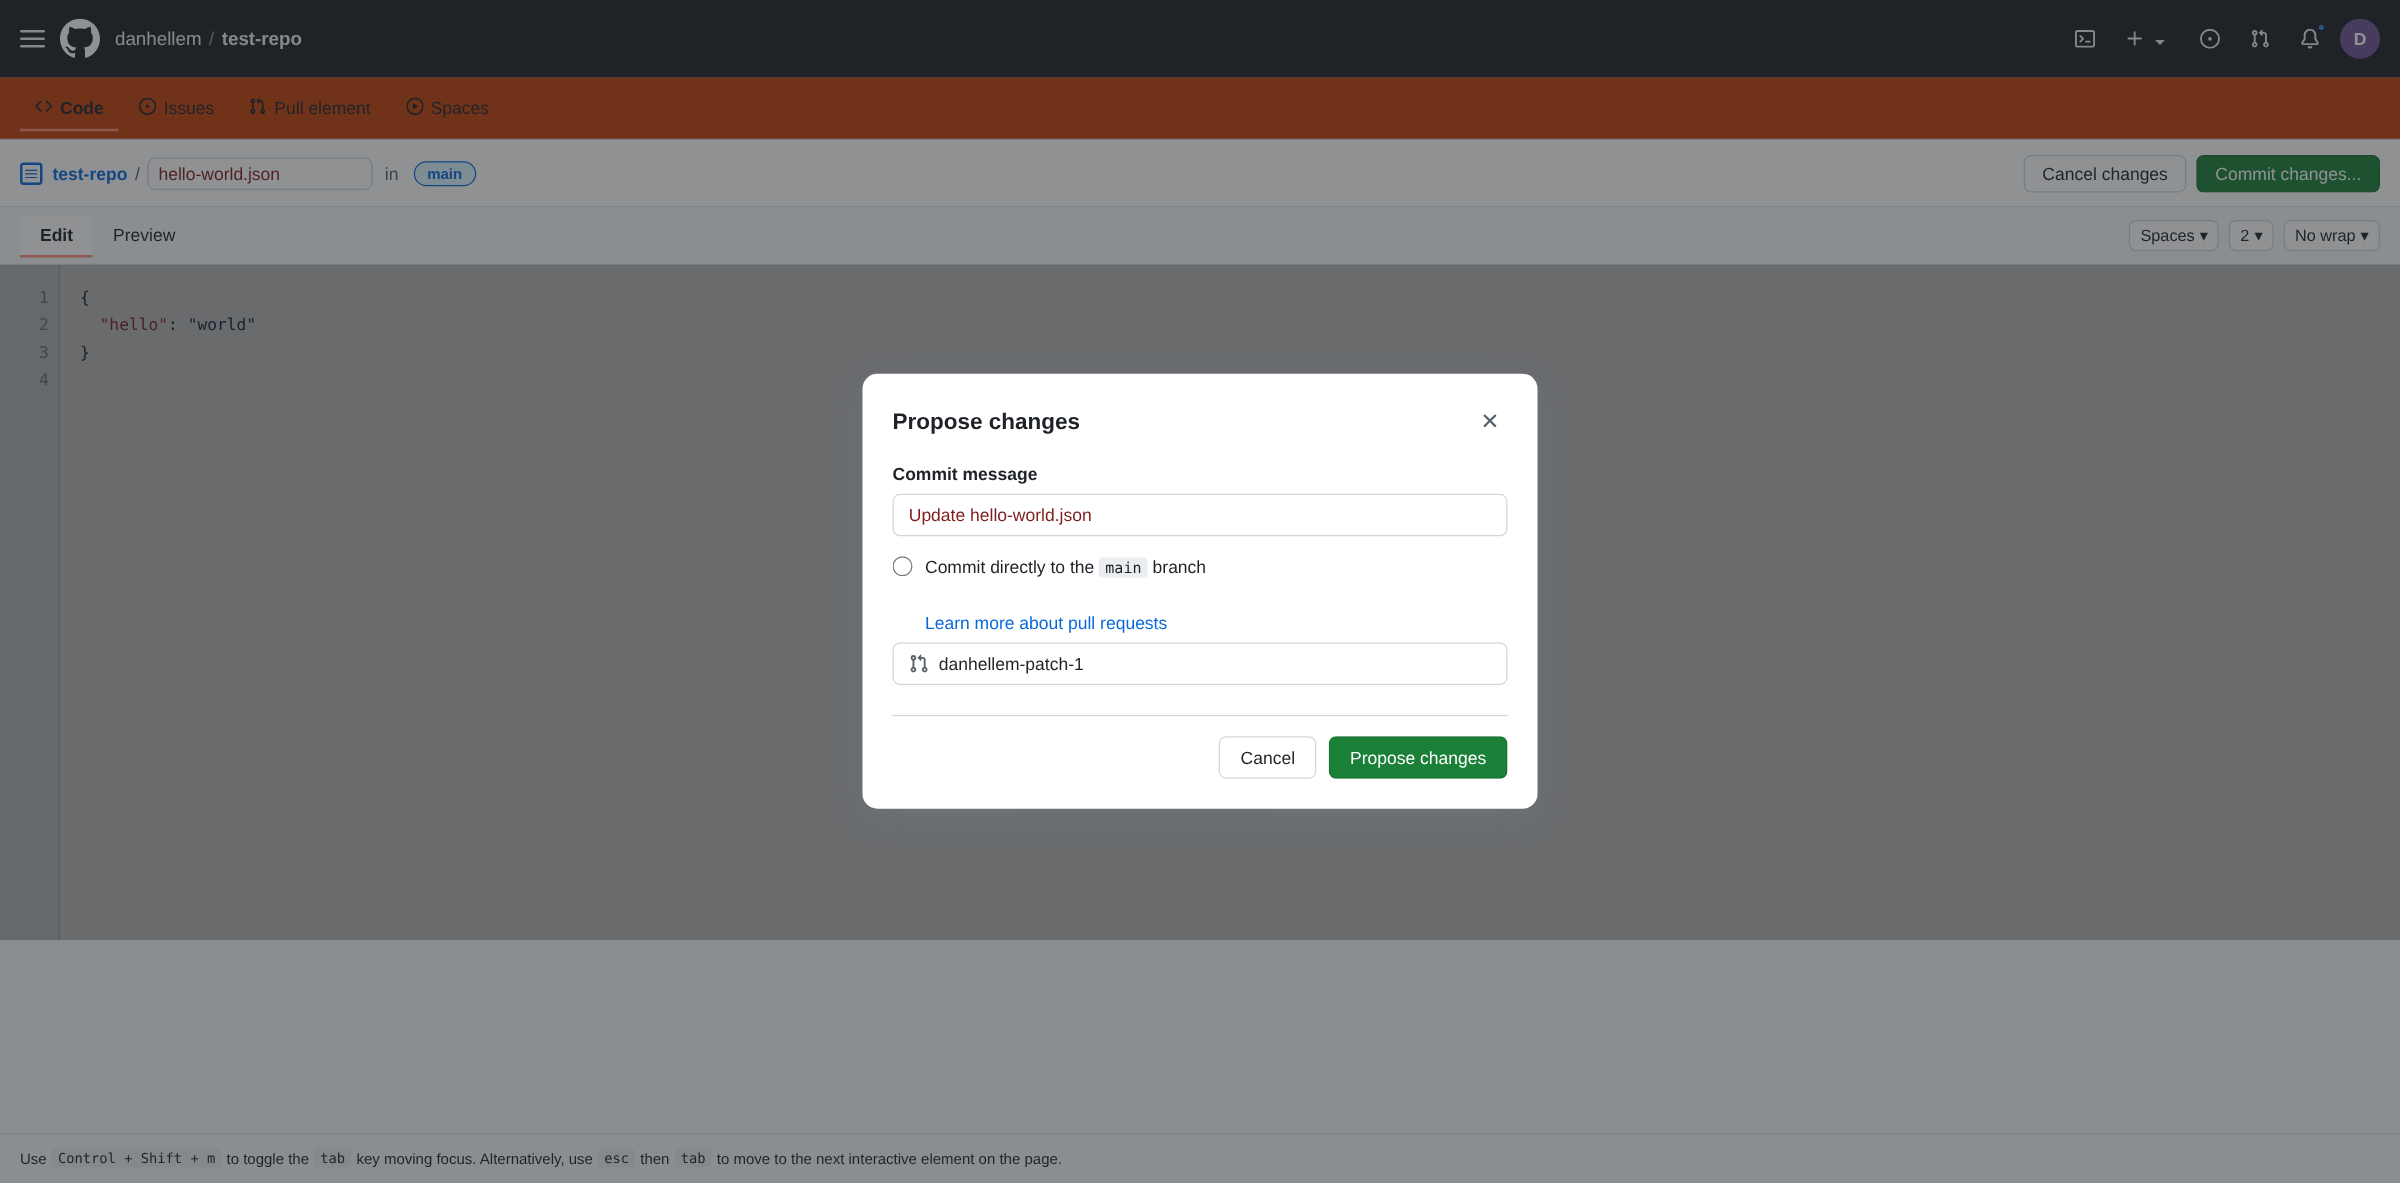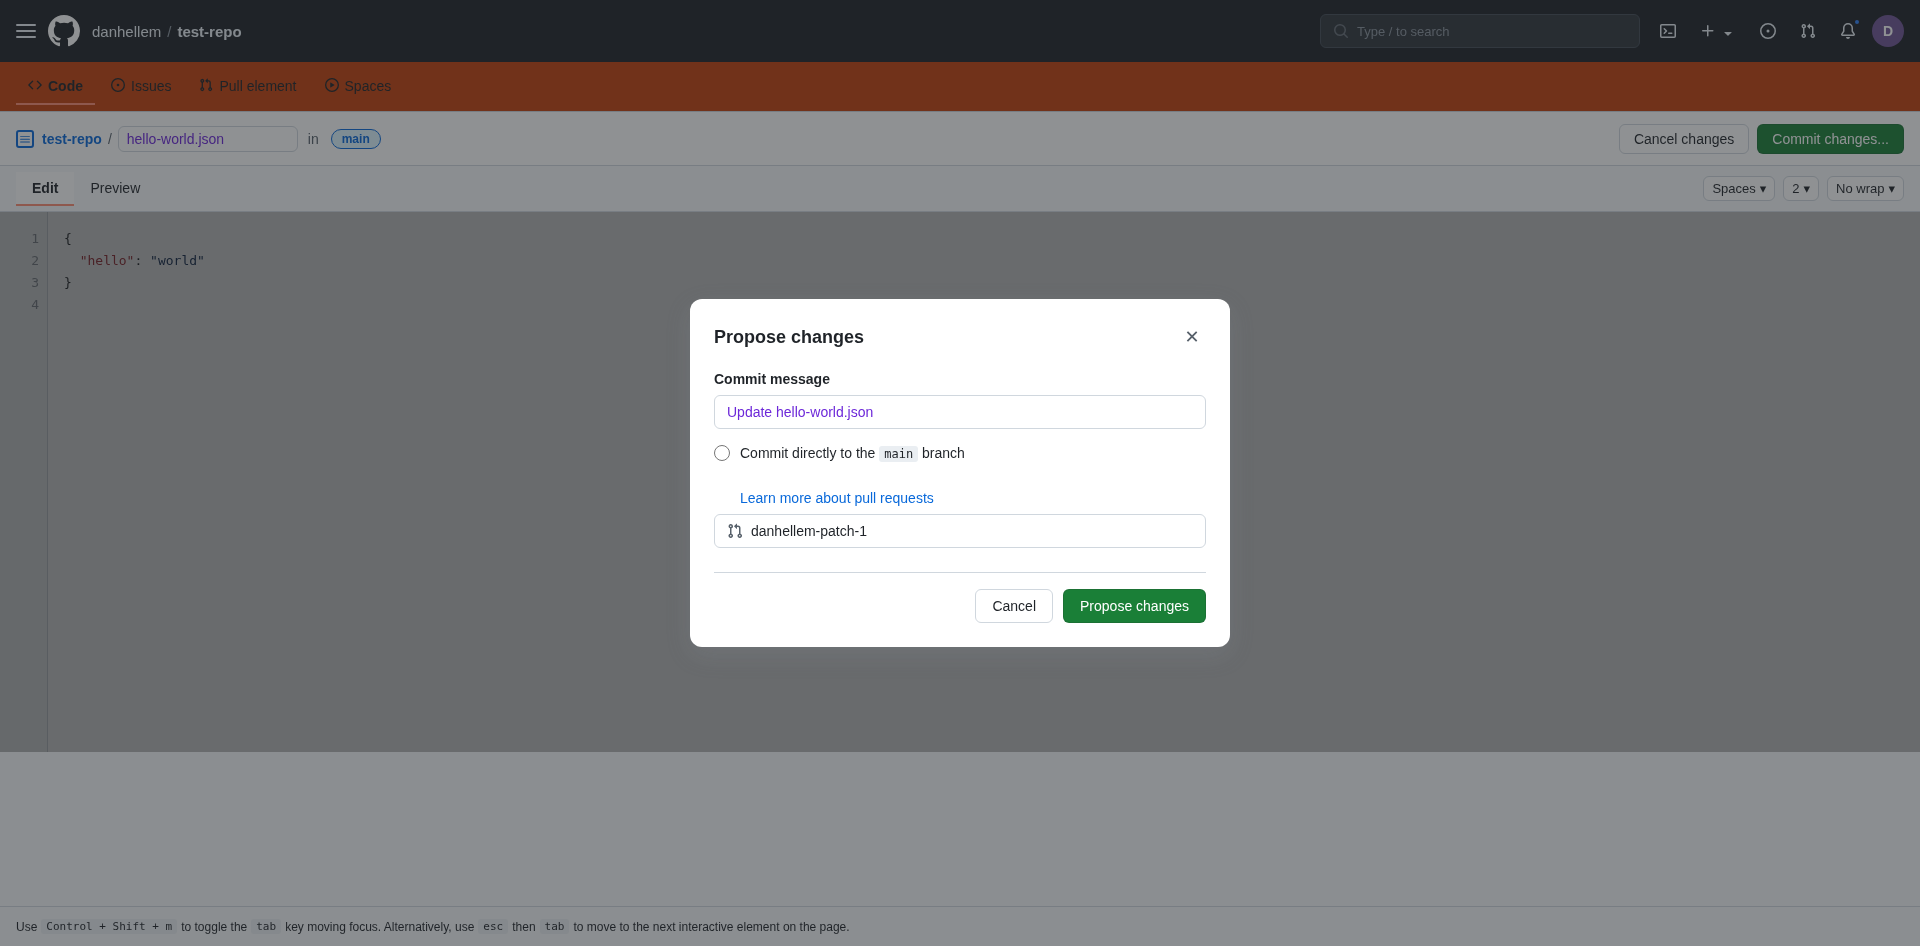--- a/index.html
+++ b/index.html
@@ -325,21 +325,21 @@
       color: #1f2328;
       margin-bottom: 8px;
       display: block;
     }
     .modal-input {
       width: 100%;
       border: 1px solid #d0d7de;
       border-radius: 6px;
       padding: 8px 12px;
       font-size: 14px;
-      color: #6d28d9;
+      color: #7f1d1d;
       outline: none;
     }
     .modal-textarea {
       width: 100%;
       border: 1px solid #d0d7de;
       border-radius: 6px;
       padding: 8px 12px;
       font-size: 14px;
       color: #1f2328;
       resize: vertical;
@@ -437,26 +437,20 @@
   </div>
   <svg class="github-logo" viewBox="0 0 16 16" fill="white">
     <path d="M8 0C3.58 0 0 3.58 0 8c0 3.54 2.29 6.53 5.47 7.59.4.07.55-.17.55-.38 0-.19-.01-.82-.01-1.49-2.01.37-2.53-.49-2.69-.94-.09-.23-.48-.94-.82-1.13-.28-.15-.68-.52-.01-.53.63-.01 1.08.58 1.23.82.72 1.21 1.87.87 2.33.66.07-.52.28-.87.51-1.07-1.78-.2-3.64-.89-3.64-3.95 0-.87.31-1.59.82-2.15-.08-.2-.36-1.02.08-2.12 0 0 .67-.21 2.2.82.64-.18 1.32-.27 2-.27.68 0 1.36.09 2 .27 1.53-1.04 2.2-.82 2.2-.82.44 1.1.16 1.92.08 2.12.51.56.82 1.27.82 2.15 0 3.07-1.87 3.75-3.65 3.95.29.25.54.73.54 1.48 0 1.07-.01 1.93-.01 2.2 0 .21.15.46.55.38A8.013 8.013 0 0016 8c0-4.42-3.58-8-8-8z"></path>
   </svg>
   <div class="nav-repo-title">
     <span>danhellem</span>
     <span class="sep">/</span>
     <span class="repo-name">test-repo</span>
   </div>
   <div class="nav-spacer"></div>
-  <div class="search-bar">
-    <svg width="16" height="16" viewBox="0 0 16 16" fill="currentColor">
-      <path d="M10.68 11.74a6 6 0 0 1-7.922-8.982 6 6 0 0 1 8.982 7.922l3.04 3.04a.749.749 0 0 1-.326 1.275.749.749 0 0 1-.734-.215ZM11.5 7a4.499 4.499 0 1 0-8.997 0A4.499 4.499 0 0 0 11.5 7Z"></path>
-    </svg>
-    <span>Type / to search</span>
-  </div>
   <div class="nav-icons">
     <div class="nav-icon-btn">
       <svg width="16" height="16" viewBox="0 0 16 16" fill="currentColor">
           <path d="M0 2.75C0 1.784.784 1 1.75 1h12.5c.966 0 1.75.784 1.75 1.75v10.5A1.75 1.75 0 0 1 14.25 15H1.75A1.75 1.75 0 0 1 0 13.25Zm1.75-.25a.25.25 0 0 0-.25.25v10.5c0 .138.112.25.25.25h12.5a.25.25 0 0 0 .25-.25V2.75a.25.25 0 0 0-.25-.25ZM7.25 8a.75.75 0 0 1-.22.53l-2.25 2.25a.749.749 0 1 1-1.06-1.06L5.44 8 3.72 6.28a.749.749 0 1 1 1.06-1.06l2.25 2.25c.141.14.22.331.22.53Zm1.5 1.5h3a.75.75 0 0 1 0 1.5h-3a.75.75 0 0 1 0-1.5Z"></path>
         </svg>
     </div>
     <div class="nav-icon-btn" style="width:auto;padding:0 8px;gap:4px;">
       <svg width="16" height="16" viewBox="0 0 16 16" fill="currentColor">
           <path d="M7.75 2a.75.75 0 0 1 .75.75V7h4.25a.75.75 0 0 1 0 1.5H8.5v4.25a.75.75 0 0 1-1.5 0V8.5H2.75a.75.75 0 0 1 0-1.5H7V2.75A.75.75 0 0 1 7.75 2Z"></path>
         </svg>

